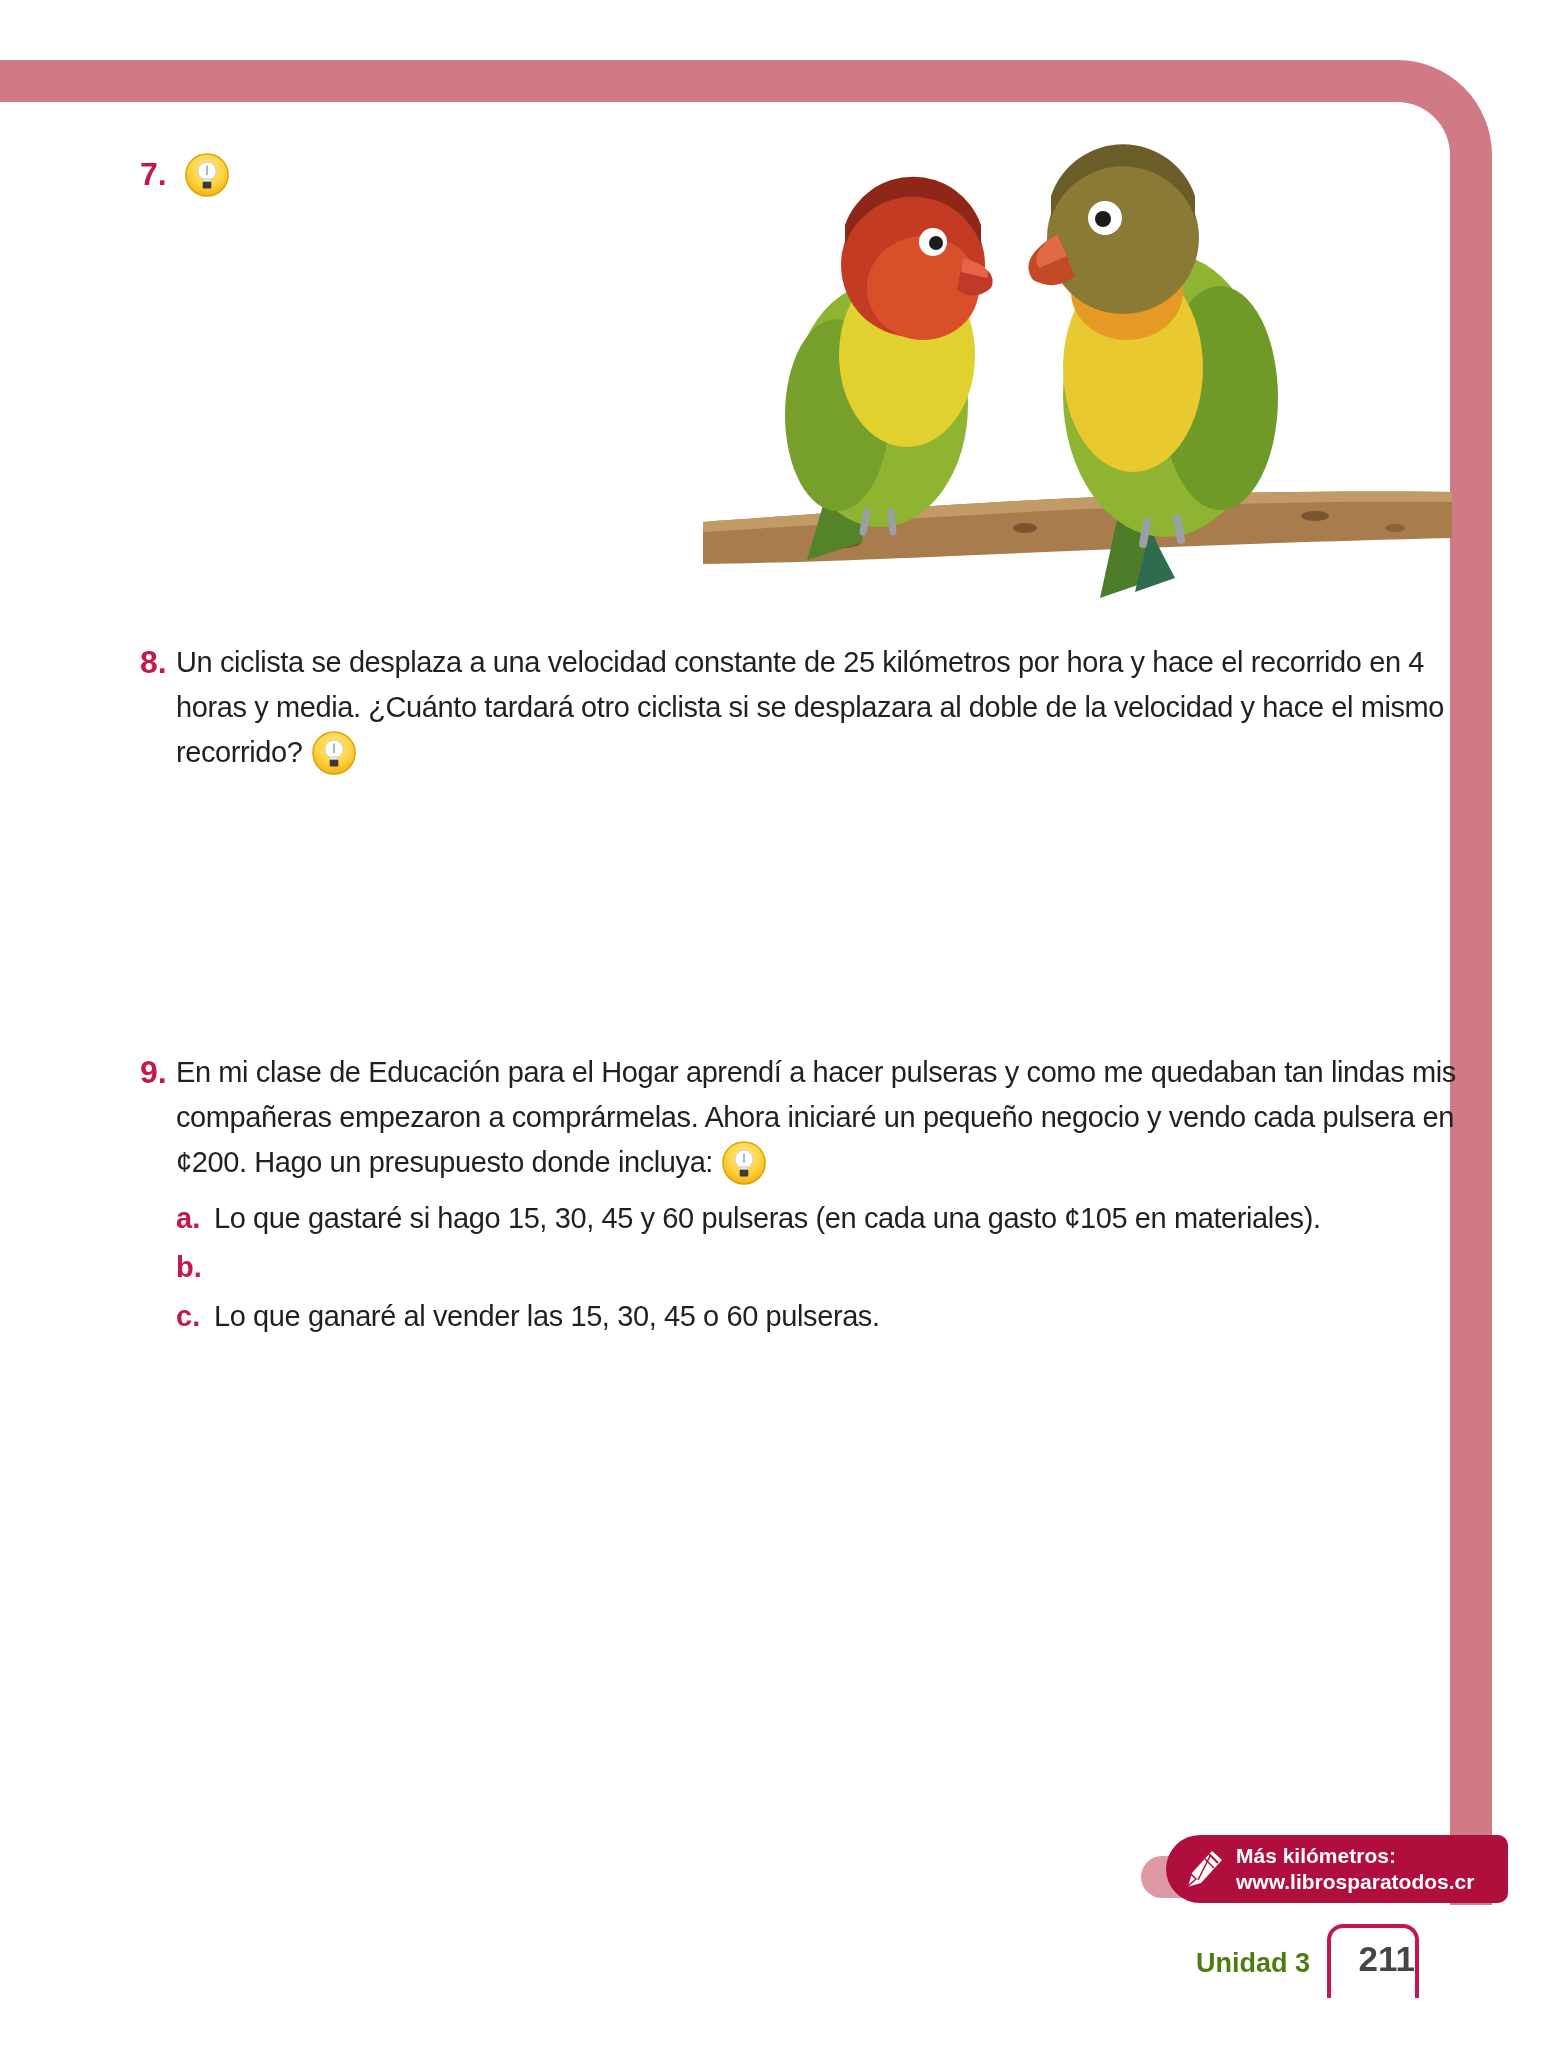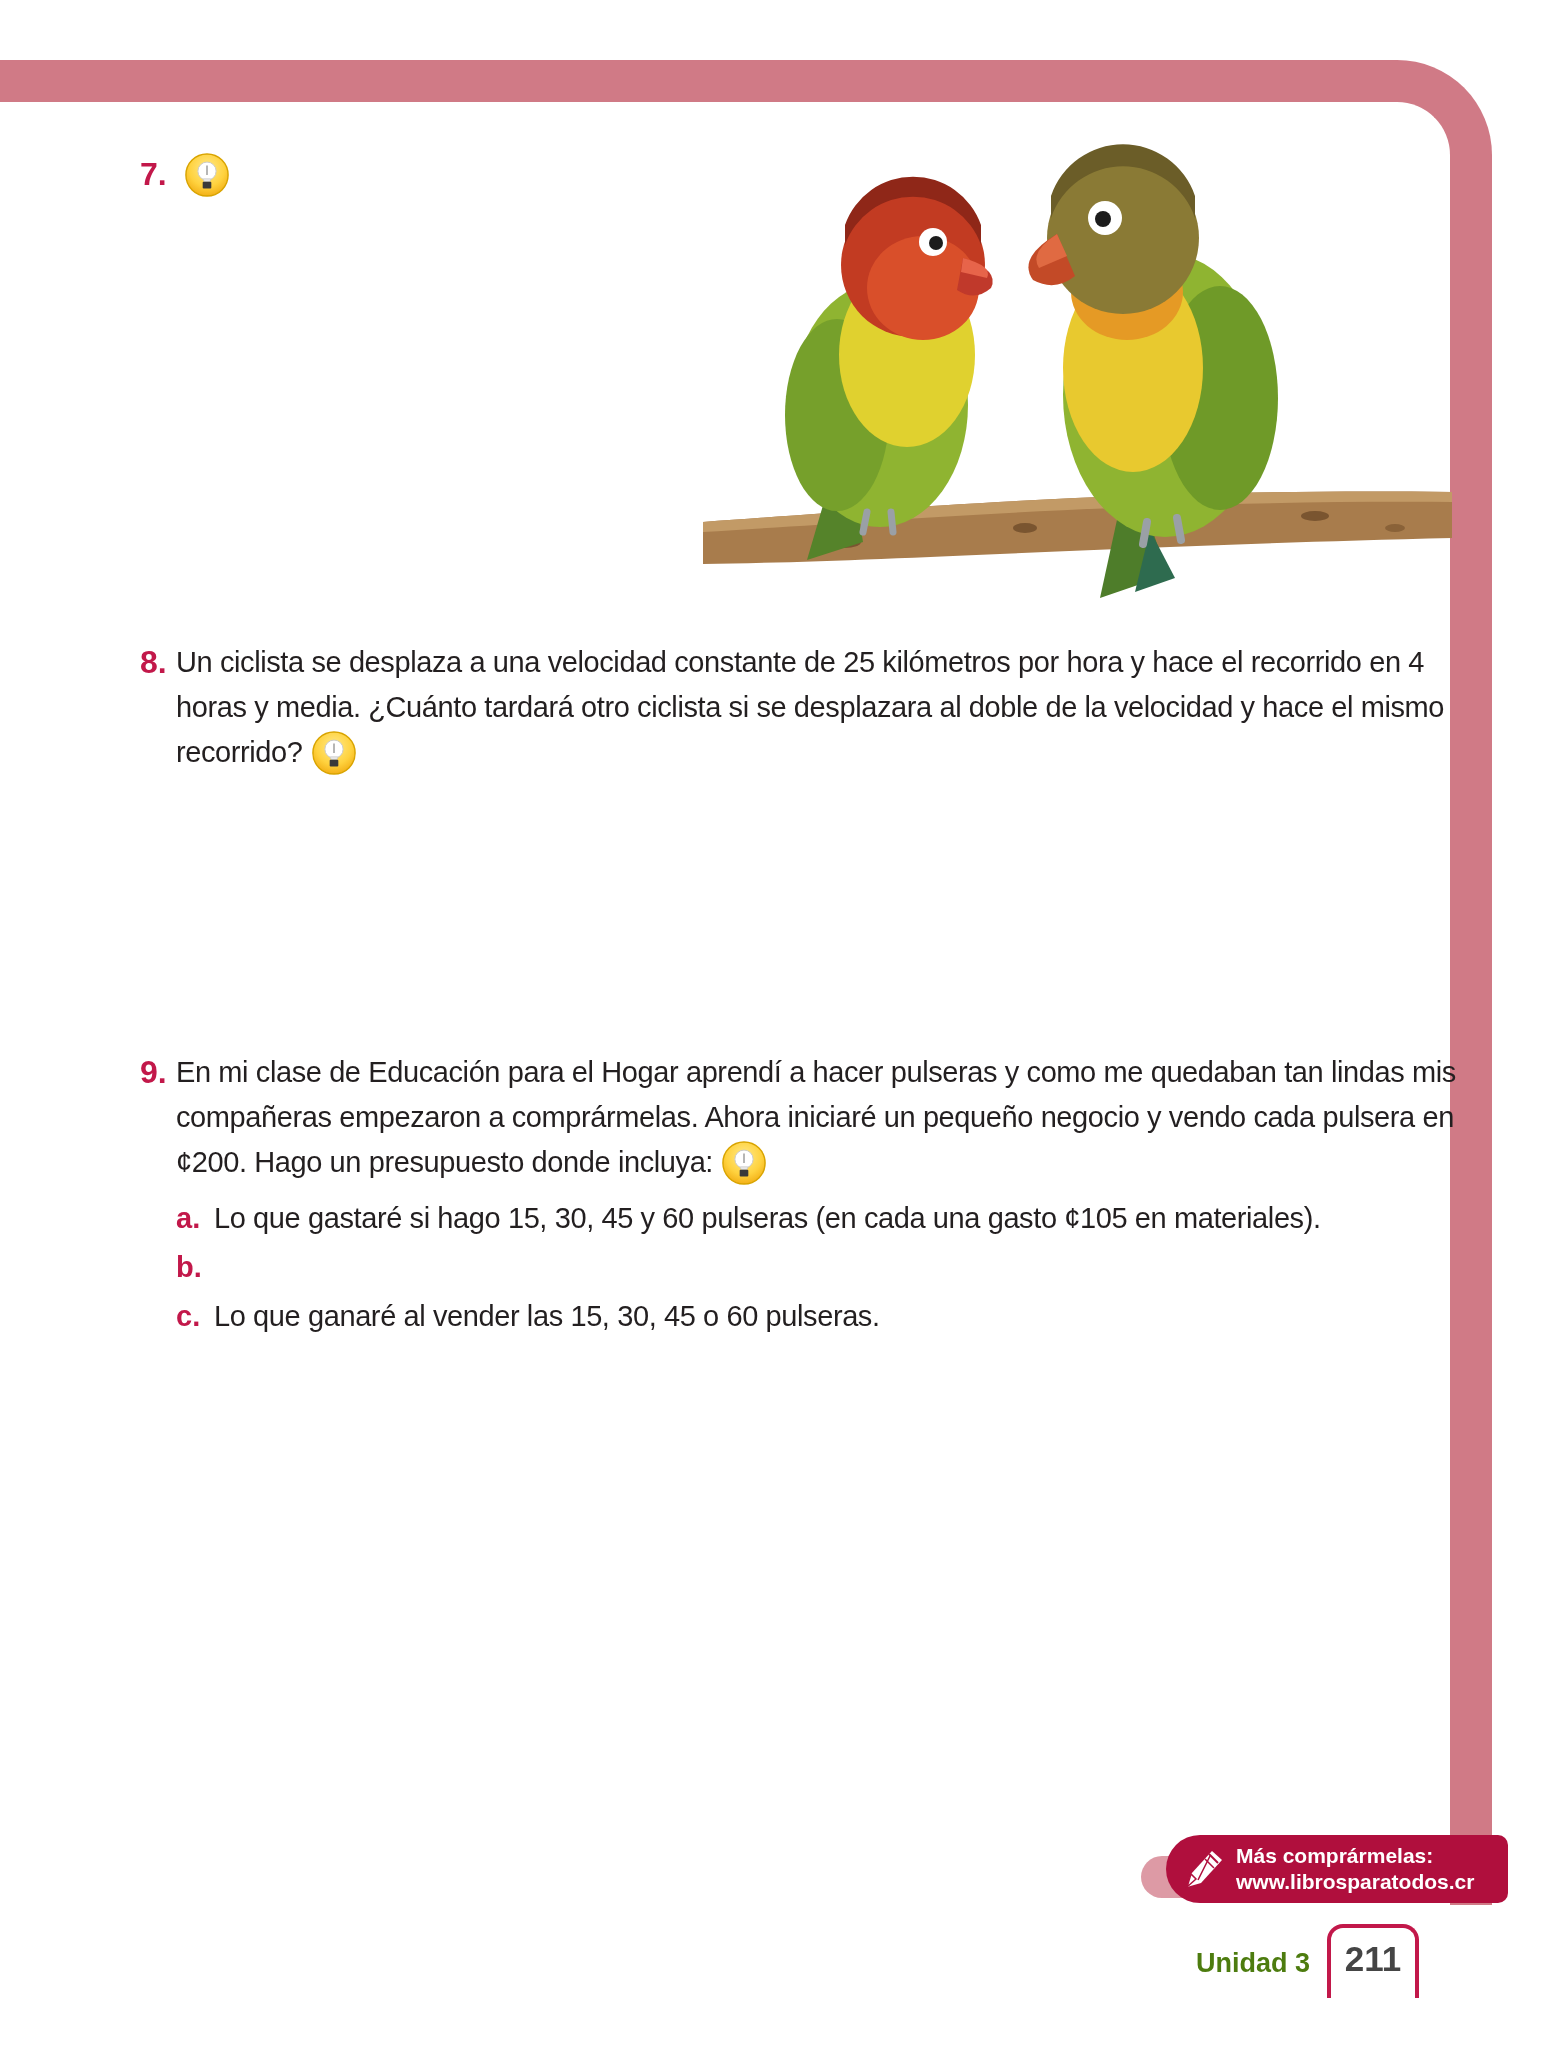--- a/index.html
+++ b/index.html
@@ -59,21 +59,21 @@
     position:absolute;left:1150px;top:1948px;width:160px;
     text-align:right;font-weight:700;font-size:27px;color:#4d7c0f;z-index:2;
   }
   .page-box{
     position:absolute;left:1327px;top:1924px;width:92px;height:74px;
     border:4px solid #c2184a;border-bottom:none;
     border-radius:16px 16px 0 0;box-sizing:border-box;
     text-align:center;z-index:2;background:#ffffff;
   }
   .page-box .num{
-    font-weight:700;font-size:35px;color:#454545;line-height:62px;
+    font-weight:700;font-size:35px;color:#454545;line-height:62px;text-align:right;
   }
   .hidden-defs{position:absolute;width:0;height:0;overflow:hidden;}
 </style>
 </head>
 <body>
 
 <div class="page">
 
   <svg class="hidden-defs" aria-hidden="true">
     <defs>
@@ -197,21 +197,21 @@
       <svg viewBox="0 0 46 46" width="46" height="46">
         <path d="M7 41 L11 28 L32 5 L42 14 L21 37 Z" fill="#ffffff"></path>
         <path d="M7 41 L11 28 L16 33 Z" fill="#ffffff"></path>
         <line x1="29" y1="8" x2="38" y2="17" stroke="#b00f3d" stroke-width="2"></line>
         <line x1="25" y1="13" x2="34" y2="22" stroke="#b00f3d" stroke-width="1.5"></line>
         <line x1="30" y1="10" x2="18" y2="34" stroke="#b00f3d" stroke-width="1.5"></line>
         <path d="M7 41 L11 28 L16 33 Z" fill="#ffffff" stroke="#b00f3d" stroke-width="1.5"></path>
       </svg>
     </span>
     <div class="badge-text">
-      <div>Más comprármelas:</div>
+      <div>Más kilómetros:</div>
       <div>www.librosparatodos.cr</div>
     </div>
   </div>
 
   <div class="footer-unit">Unidad 3</div>
   <div class="page-box">
     <div class="num">211</div>
   </div>
 
 </div>

